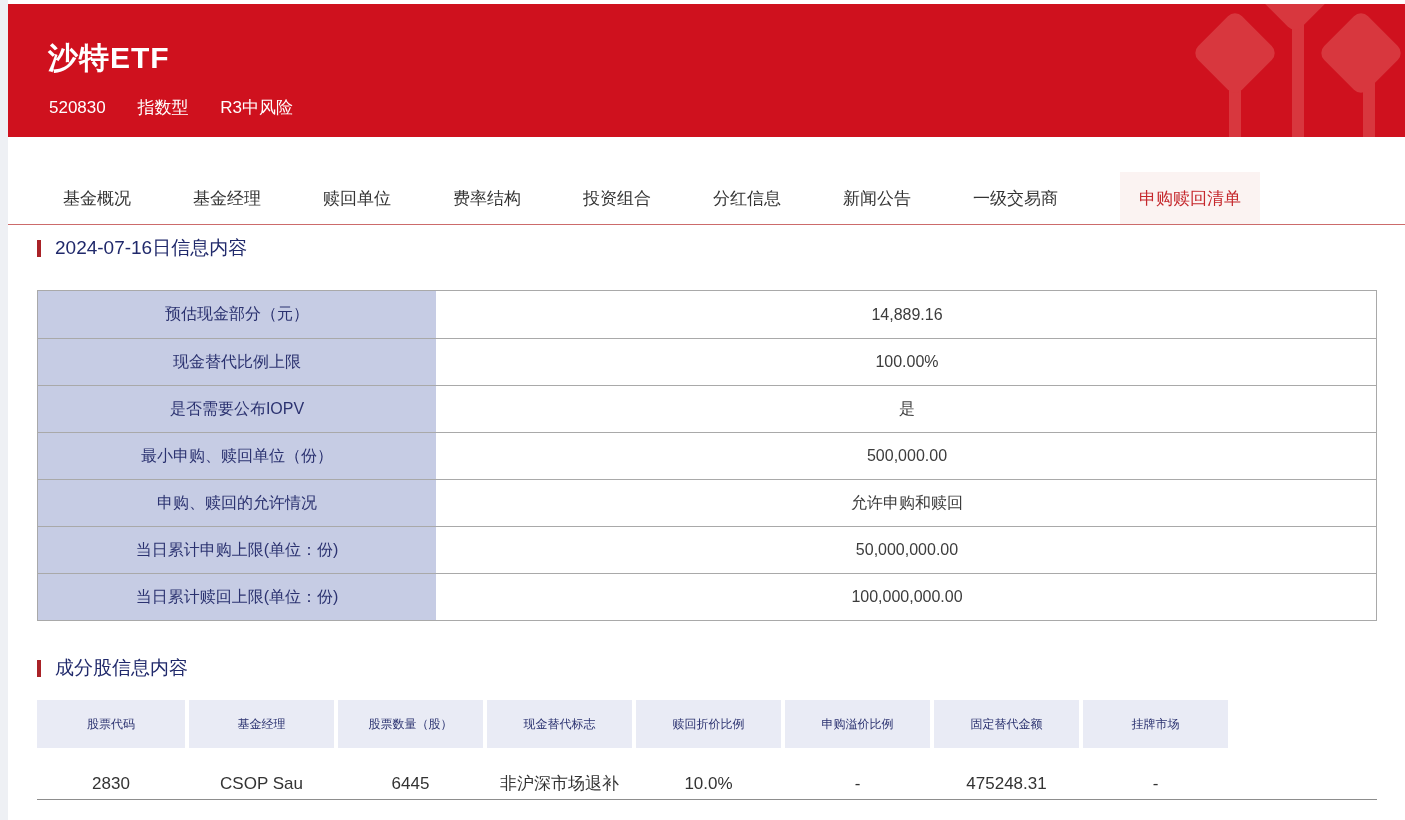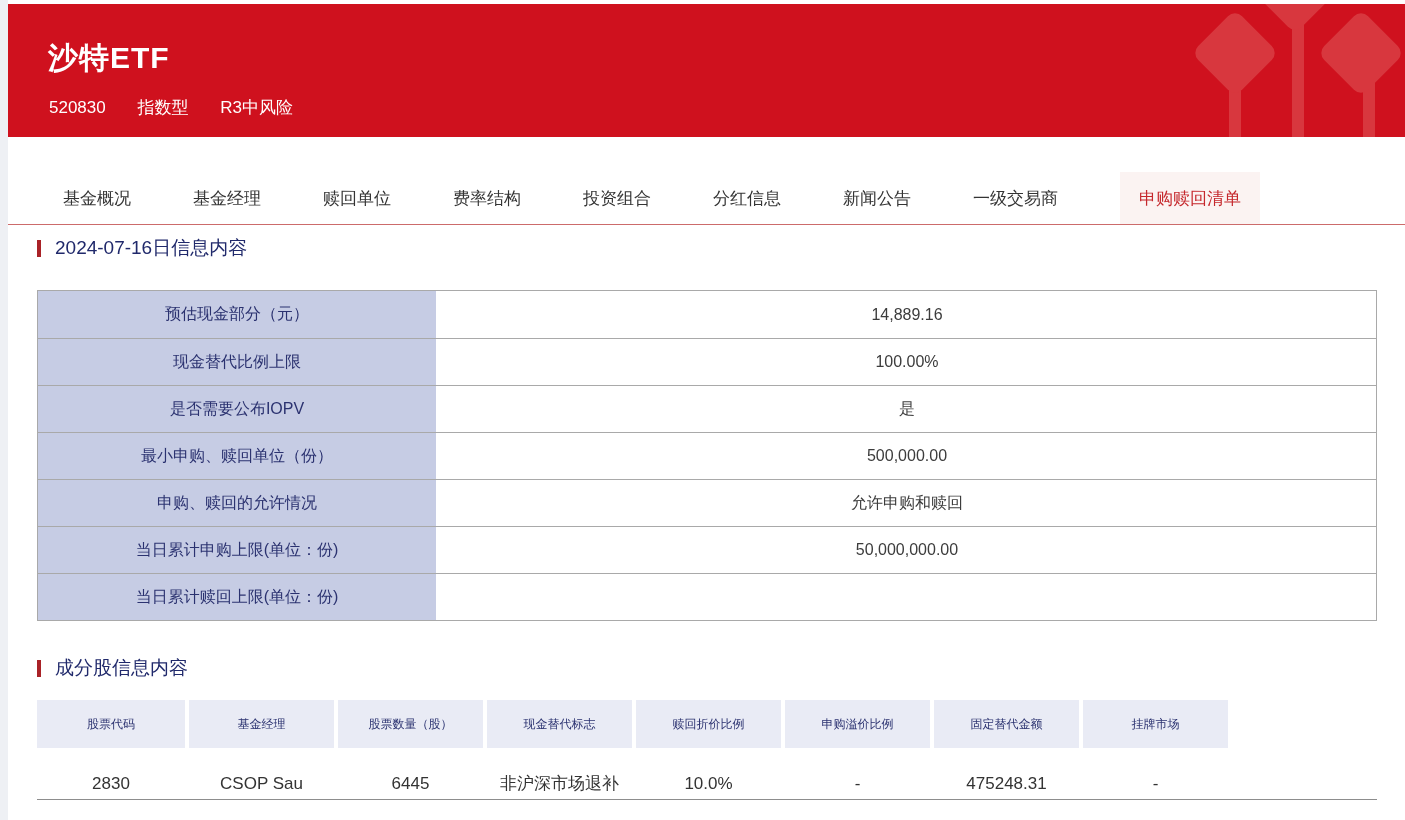--- a/index.html
+++ b/index.html
@@ -113,20 +113,21 @@
     <div class="info-row">
       <div class="info-label">申购、赎回的允许情况</div>
       <div class="info-value">允许申购和赎回</div>
     </div>
     <div class="info-row">
       <div class="info-label">当日累计申购上限(单位：份)</div>
       <div class="info-value">50,000,000.00</div>
     </div>
     <div class="info-row">
       <div class="info-label">当日累计赎回上限(单位：份)</div>
+      <div class="info-value">100,000,000.00</div>
     </div>
   </div>
 
 <div class="sec-title" id="sec2">
   <span class="bar"></span>
   <span>成分股信息内容</span>
 </div>
 
 <div class="holdings">
   <div class="h-head" id="holdings-head">

